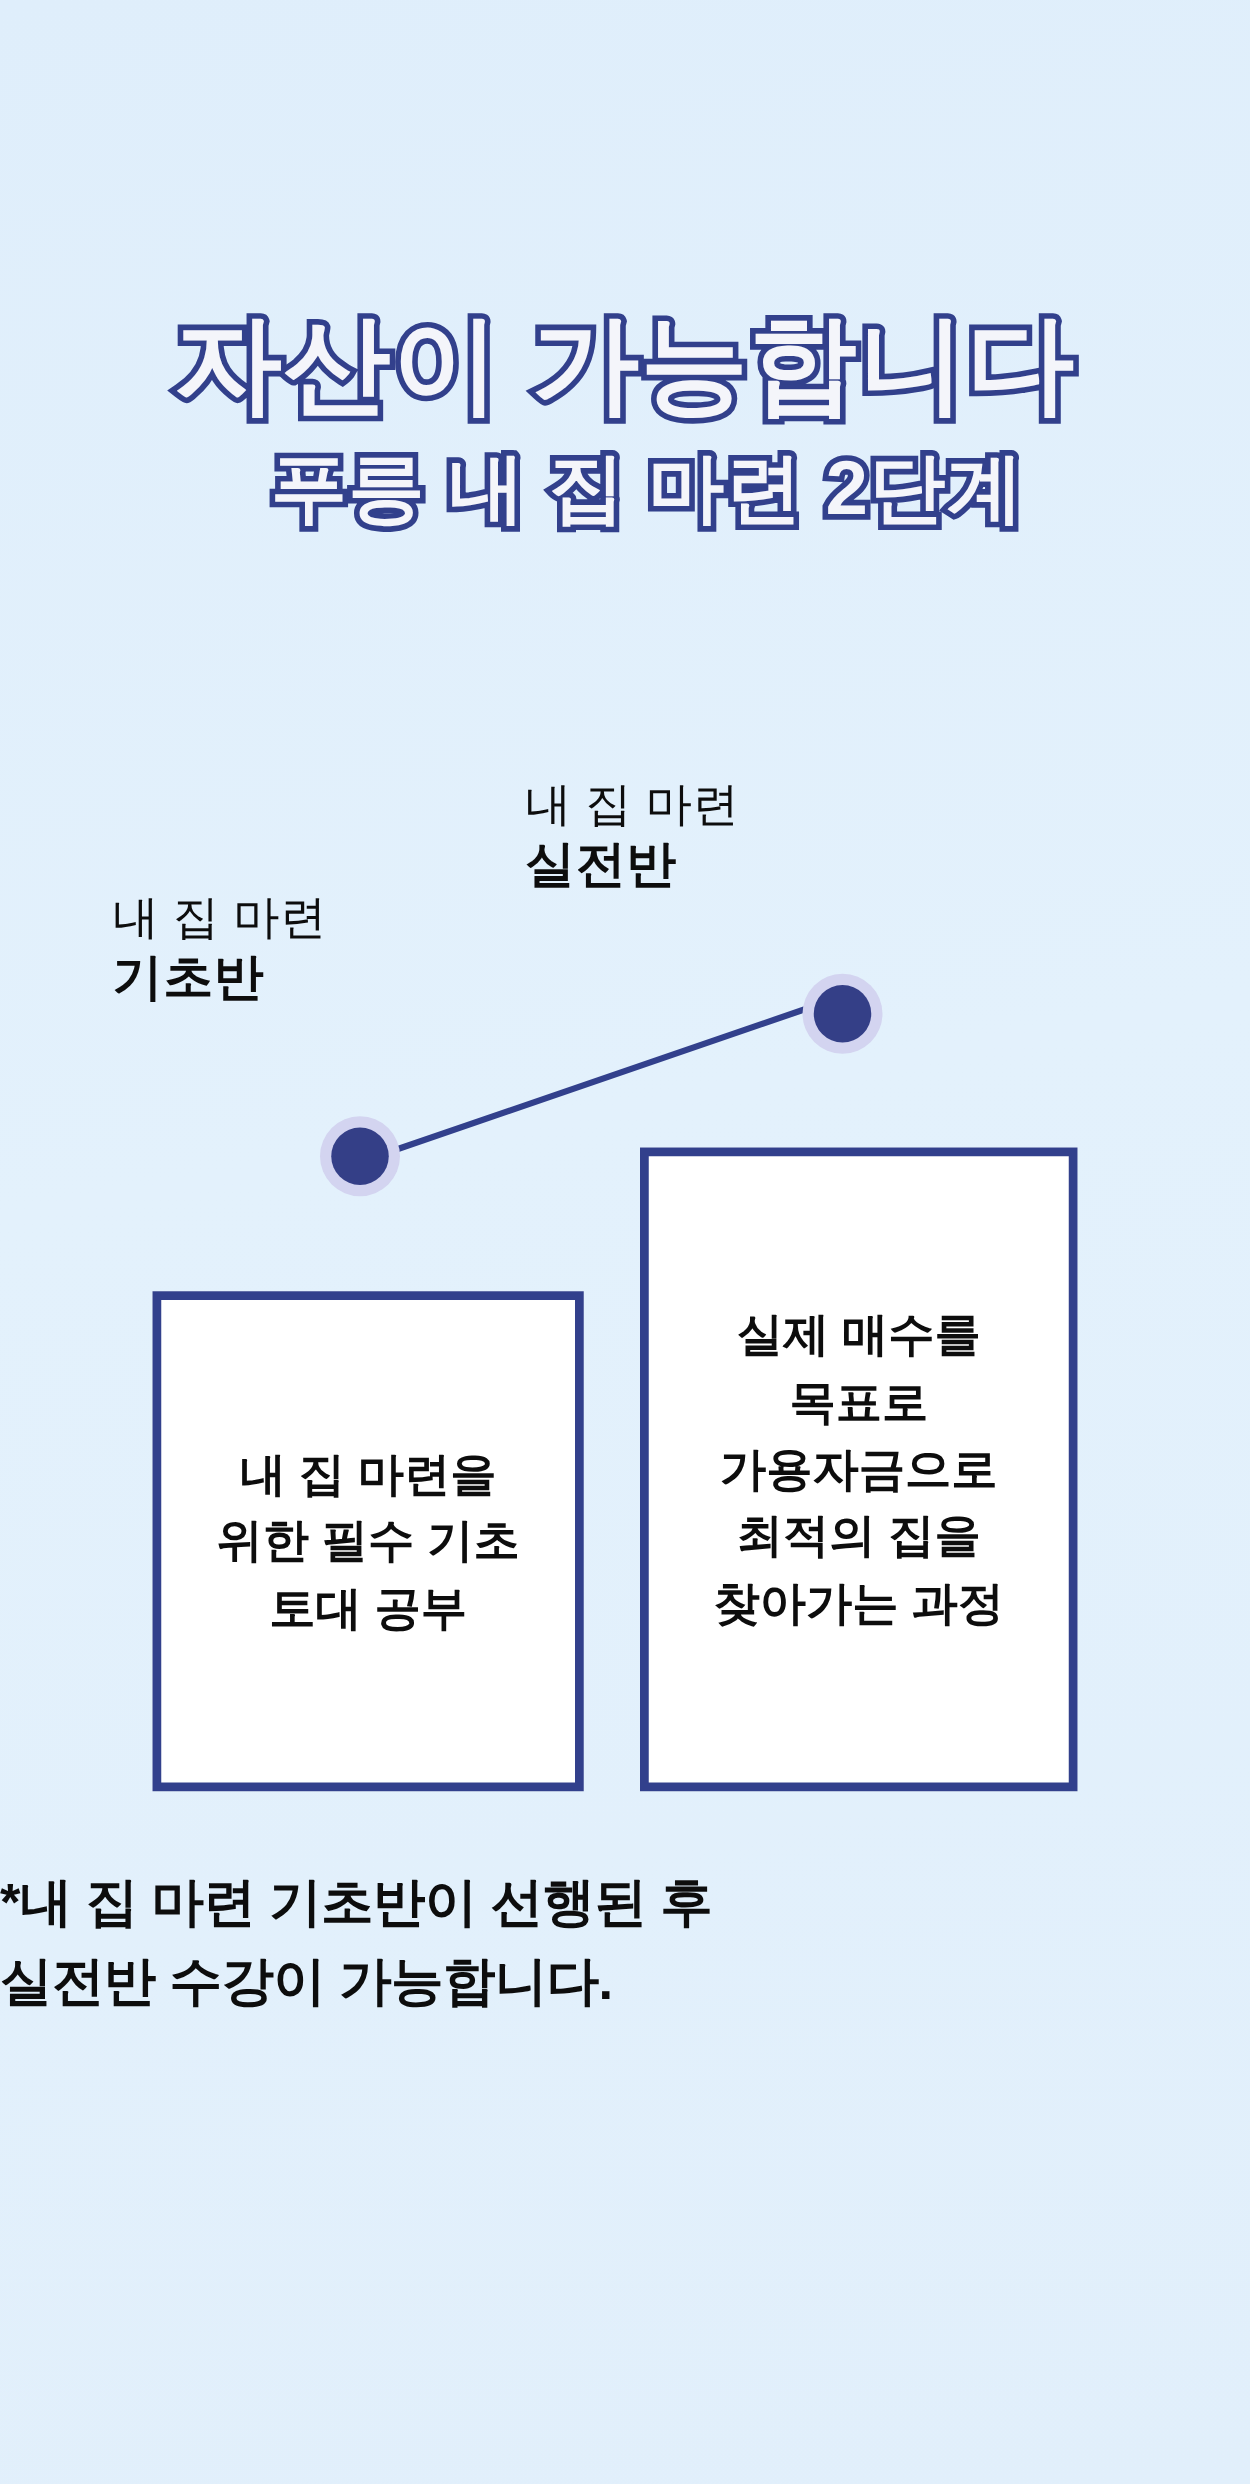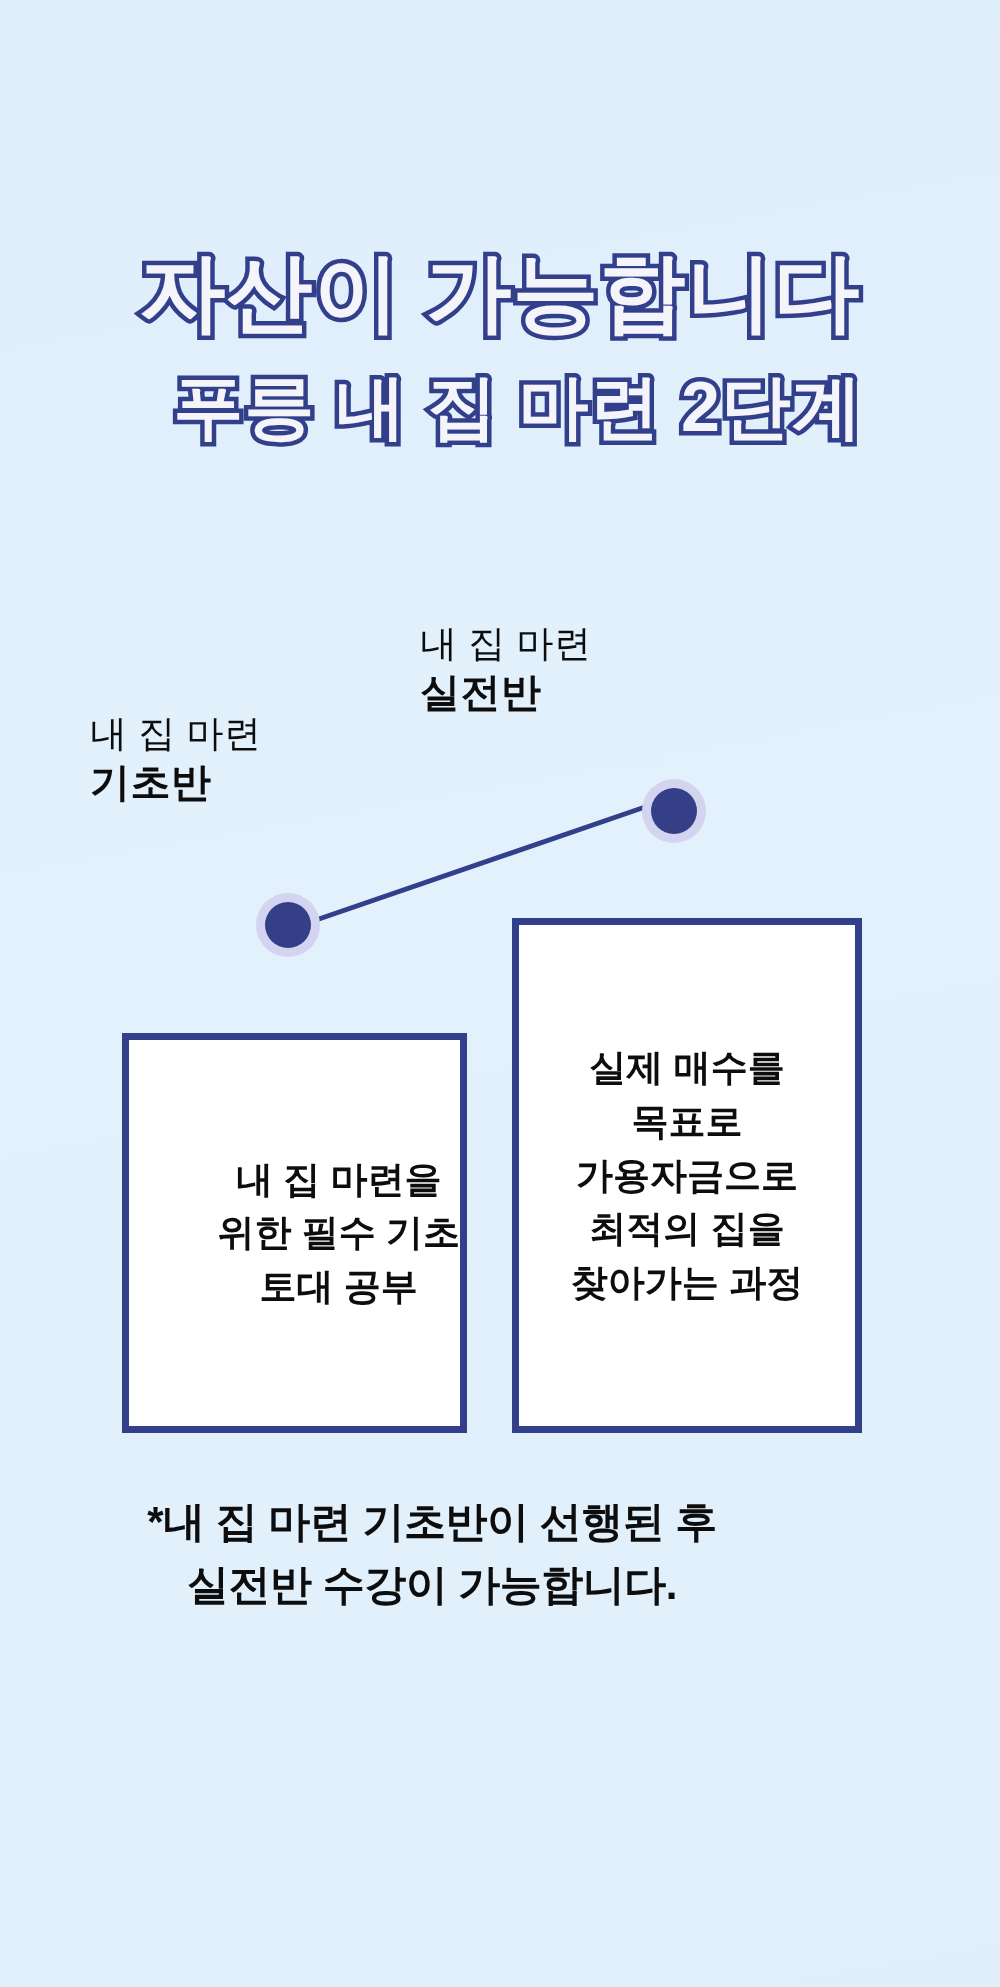--- a/index.html
+++ b/index.html
@@ -38,22 +38,22 @@
     font-size: 86px;
     line-height: 1.22;
     letter-spacing: 1px;
     color: #f4f5fa;
     -webkit-text-stroke: 9px #32408c;
     paint-order: stroke fill;
     text-shadow: 0 3px 0 rgba(50,64,140,0.18);
     white-space: nowrap;
   }
   .title-line-2 {
-    font-size: 70px;
-    margin-top: 20px;
+    font-size: 61px;
+    margin-top: 8px;
     padding-left: 36px;
   }
 
   
   .node-label {
     position: absolute;
     text-align: left;
     color: #0d0d0d;
     line-height: 1.28;
   }
@@ -131,36 +131,35 @@
     text-align: center;
     letter-spacing: 0px;
     white-space: pre-line;
   }
 
   #card-basic {
     left: 122px;
     top: 1005px;
     width: 345px;
     height: 400px;
-    justify-content: flex-end;
   }
   #card-applied {
     left: 512px;
     top: 890px;
     width: 350px;
     height: 515px;
   }
 
   
   #footnote {
     position: absolute;
     left: 0;
     top: 1490px;
     width: 864px;
-    text-align: center;
+    text-align: left;
     font-size: 42px;
     font-weight: 700;
     line-height: 1.5;
     color: #0d0d0d;
     white-space: pre-line;
     letter-spacing: -0.5px;
   }
 </style>
 </head>
 <body>

